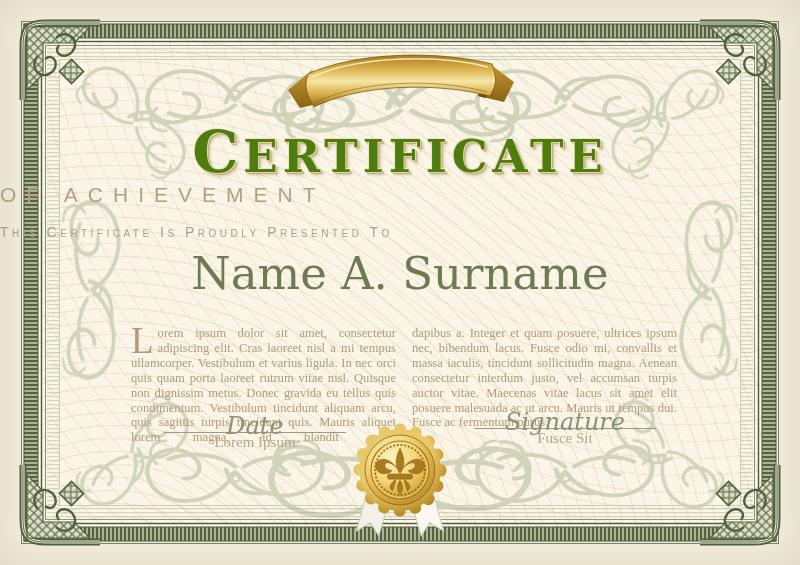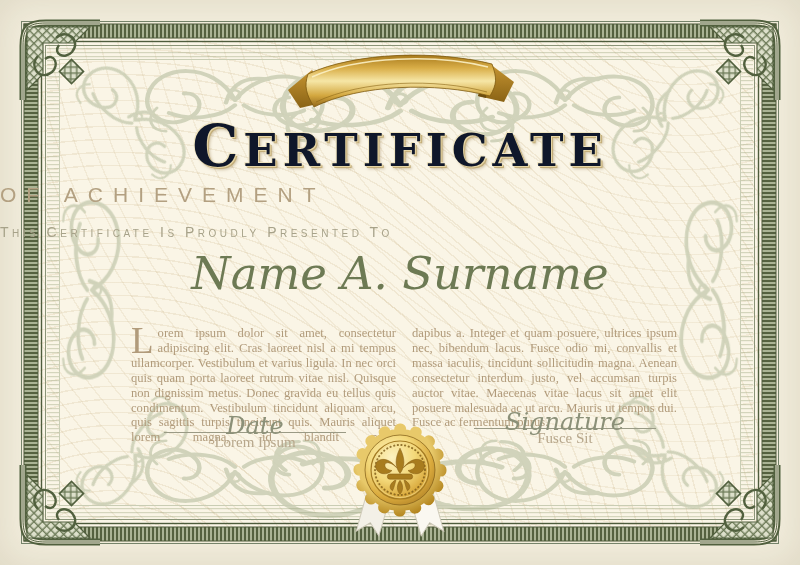--- a/index.html
+++ b/index.html
@@ -6,31 +6,31 @@
   body{width:800px;height:565px;overflow:hidden;font-family:"Liberation Sans",sans-serif;}
   .stage{position:relative;width:800px;height:565px;background:#f3eedd;
     box-shadow:inset 0 0 40px rgba(120,110,80,.18);}
   
   .guilloche{position:absolute;left:24px;top:24px;right:24px;bottom:24px;background:#faf5e6;
     background-image:
       repeating-radial-gradient(circle at 12% 118%, rgba(205,183,140,.22) 0 1.4px, rgba(0,0,0,0) 1.4px 13px),
       repeating-radial-gradient(circle at 88% -18%, rgba(205,183,140,.18) 0 1.4px, rgba(0,0,0,0) 1.4px 17px);}
   svg.frame, svg.deco{position:absolute;left:0;top:0;}
 
-  .title{position:absolute;left:0;top:112px;width:100%;text-align:center;
+  .title{position:absolute;left:0;top:118px;width:100%;text-align:center;
     font-family:"DejaVu Serif","Liberation Serif",serif;font-size:45px;letter-spacing:5px;
-    color:#0f172a;font-weight:bold;
+    color:#4d7c0f;font-weight:bold;
     text-shadow:-1px -1px 0 #efe4c0, 1px 1px 0 #e6d6a6, 2px 2px 0 #c3ad79, 3px 3px 3px rgba(130,100,45,.35);}
   .title::first-letter{font-size:58px;}
   .subtitle{position:absolute;left:0;top:183px;width:100%;text-align:left;
     font-size:21px;letter-spacing:10px;color:#b3a081;font-family:"Liberation Sans",sans-serif;}
   .presented{position:absolute;left:0;top:224px;width:100%;text-align:left;
     font-variant:small-caps;font-size:14px;letter-spacing:3.5px;color:#a7a289;}
   .name{position:absolute;left:0;top:247px;width:100%;text-align:center;
-    font-family:"DejaVu Serif","Liberation Serif",serif;font-style:italic;font-size:45px;color:#6d7a54;}
+    font-family:"DejaVu Serif","Liberation Serif",serif;font-size:45px;color:#6d7a54;}
 
   .bodytext{position:absolute;left:131px;top:326px;width:546px;display:flex;gap:16px;
     font-family:"Liberation Serif",serif;font-size:12.6px;line-height:14.9px;color:#b19b7b;}
   .bodytext .col{flex:1;text-align:justify;}
   .bodytext .col.left{text-align-last:justify;}
   .dropcap{float:left;font-size:37px;line-height:29px;padding-right:4px;color:#b19b7b;
     font-family:"Liberation Serif",serif;}
 
   .sig-block{position:absolute;width:190px;text-align:center;}
   .sig-block.date{left:160px;top:412px;}

